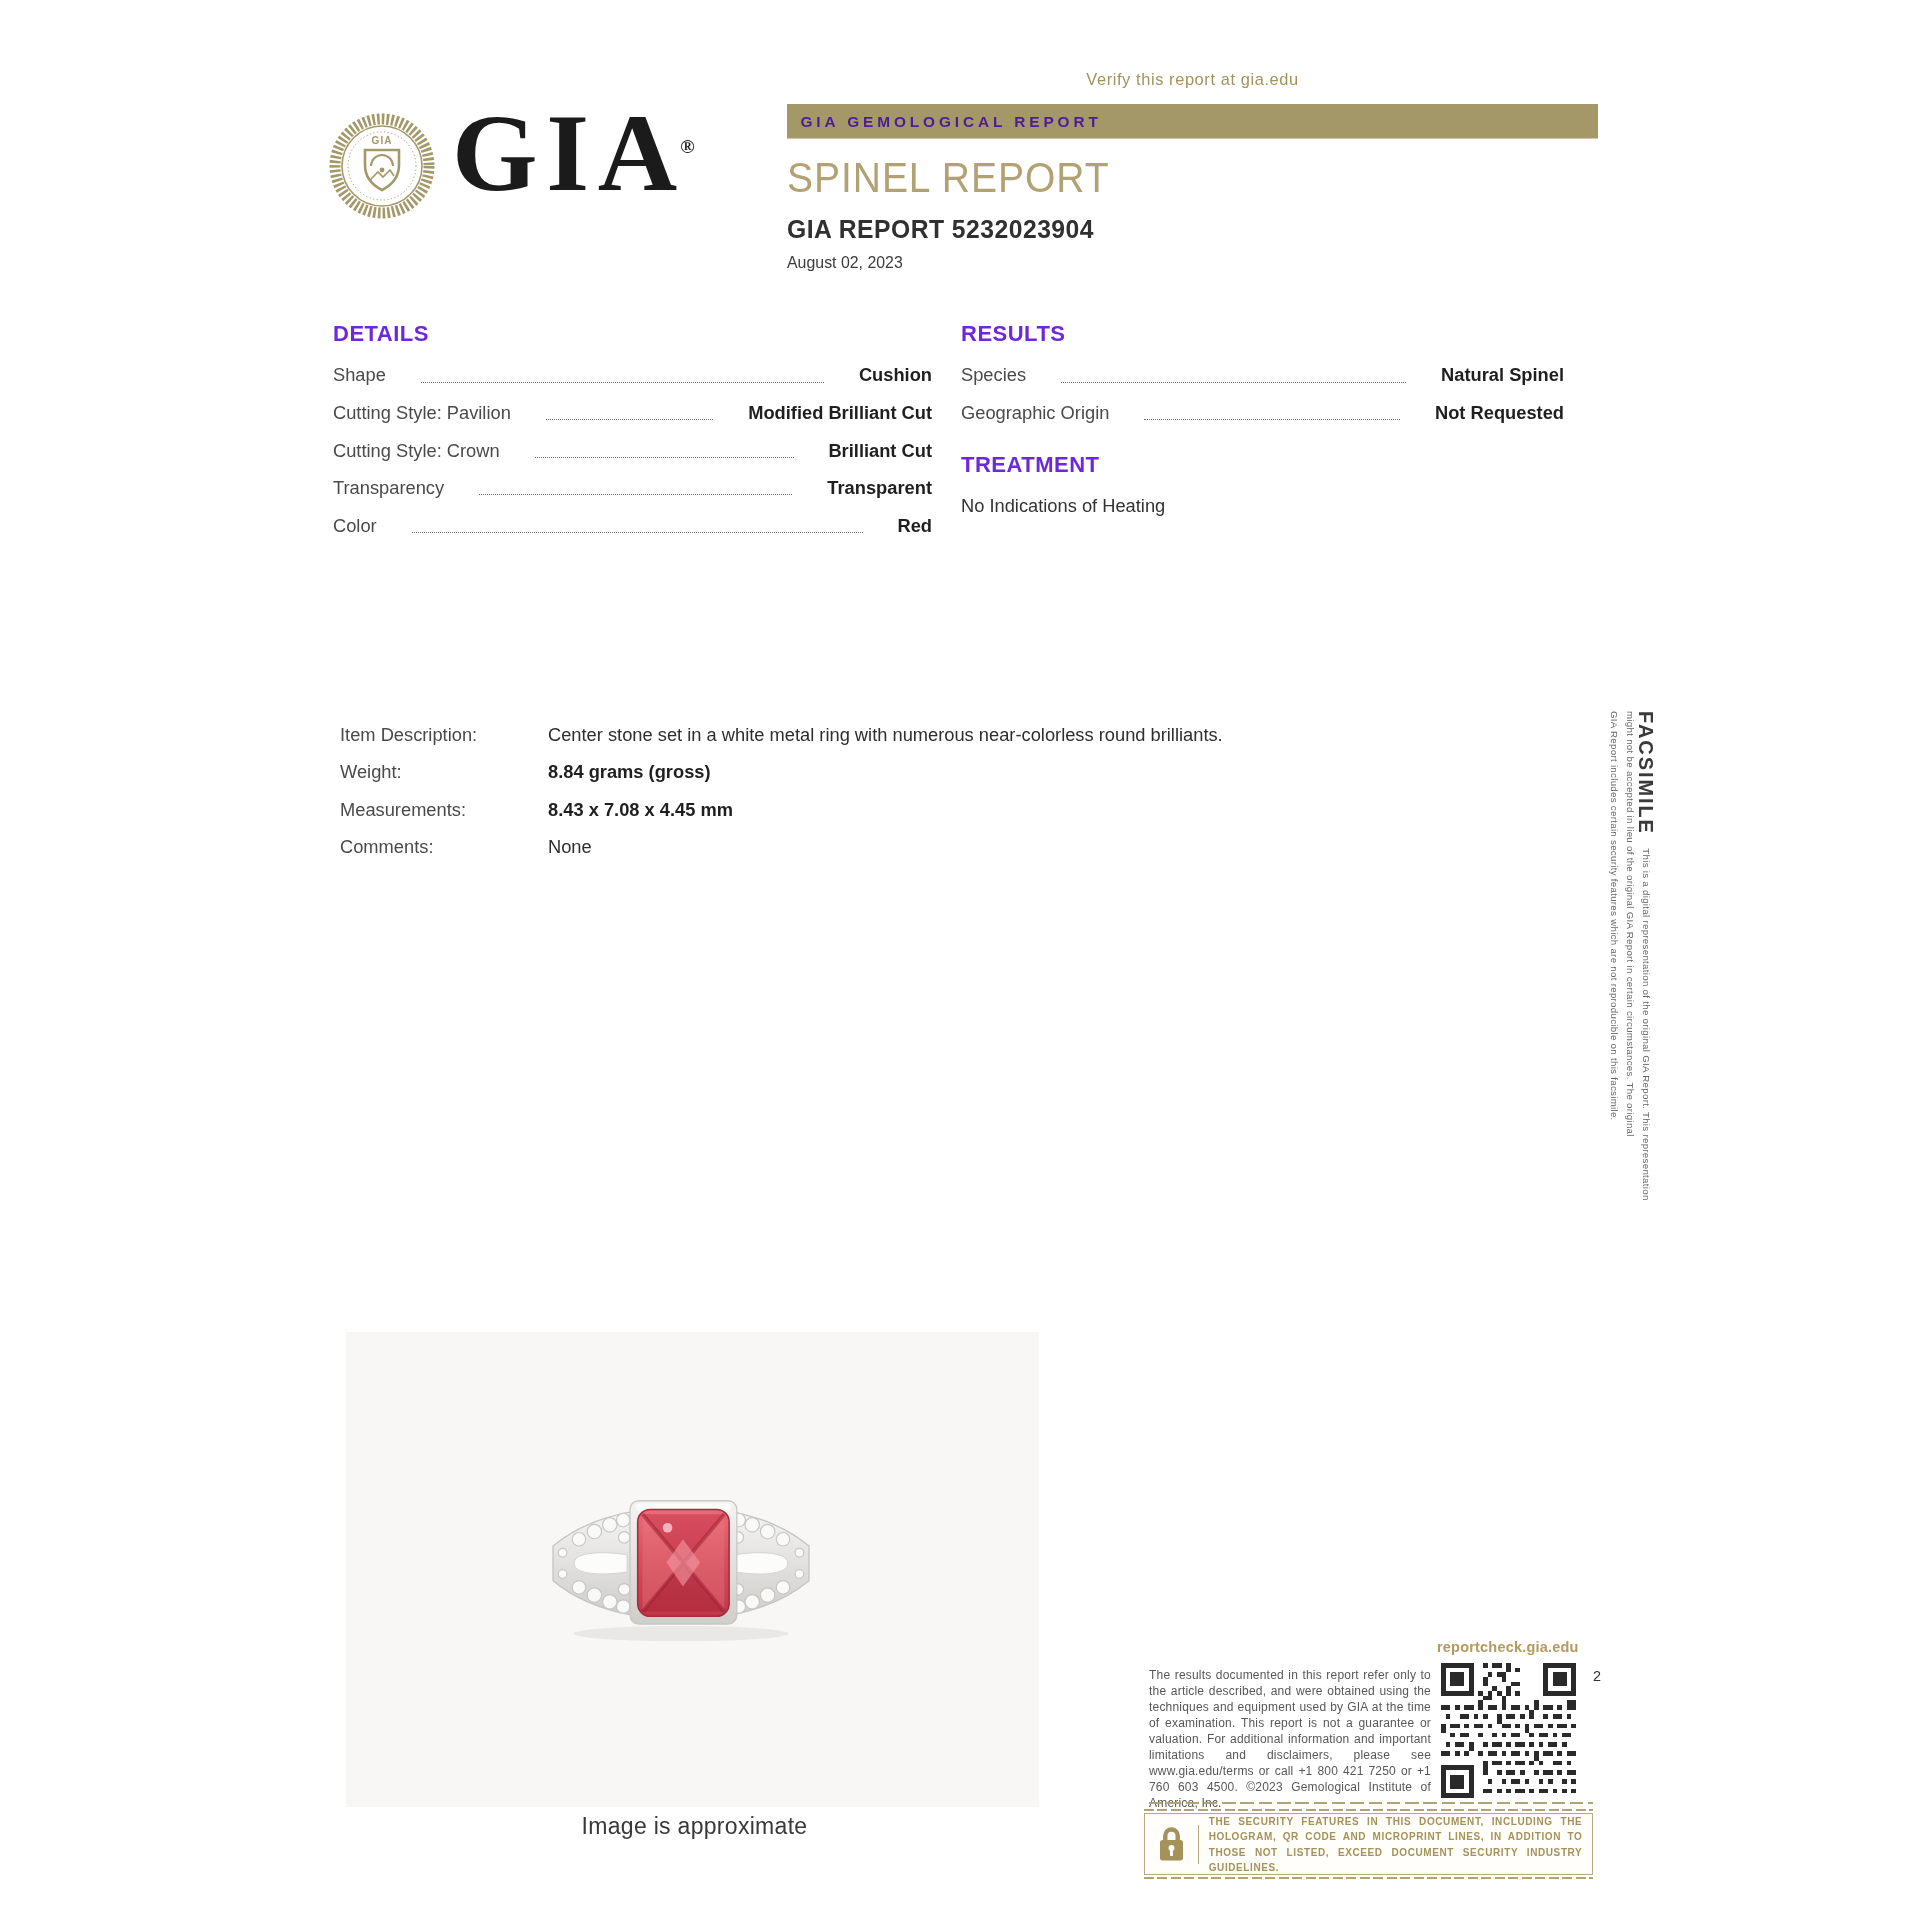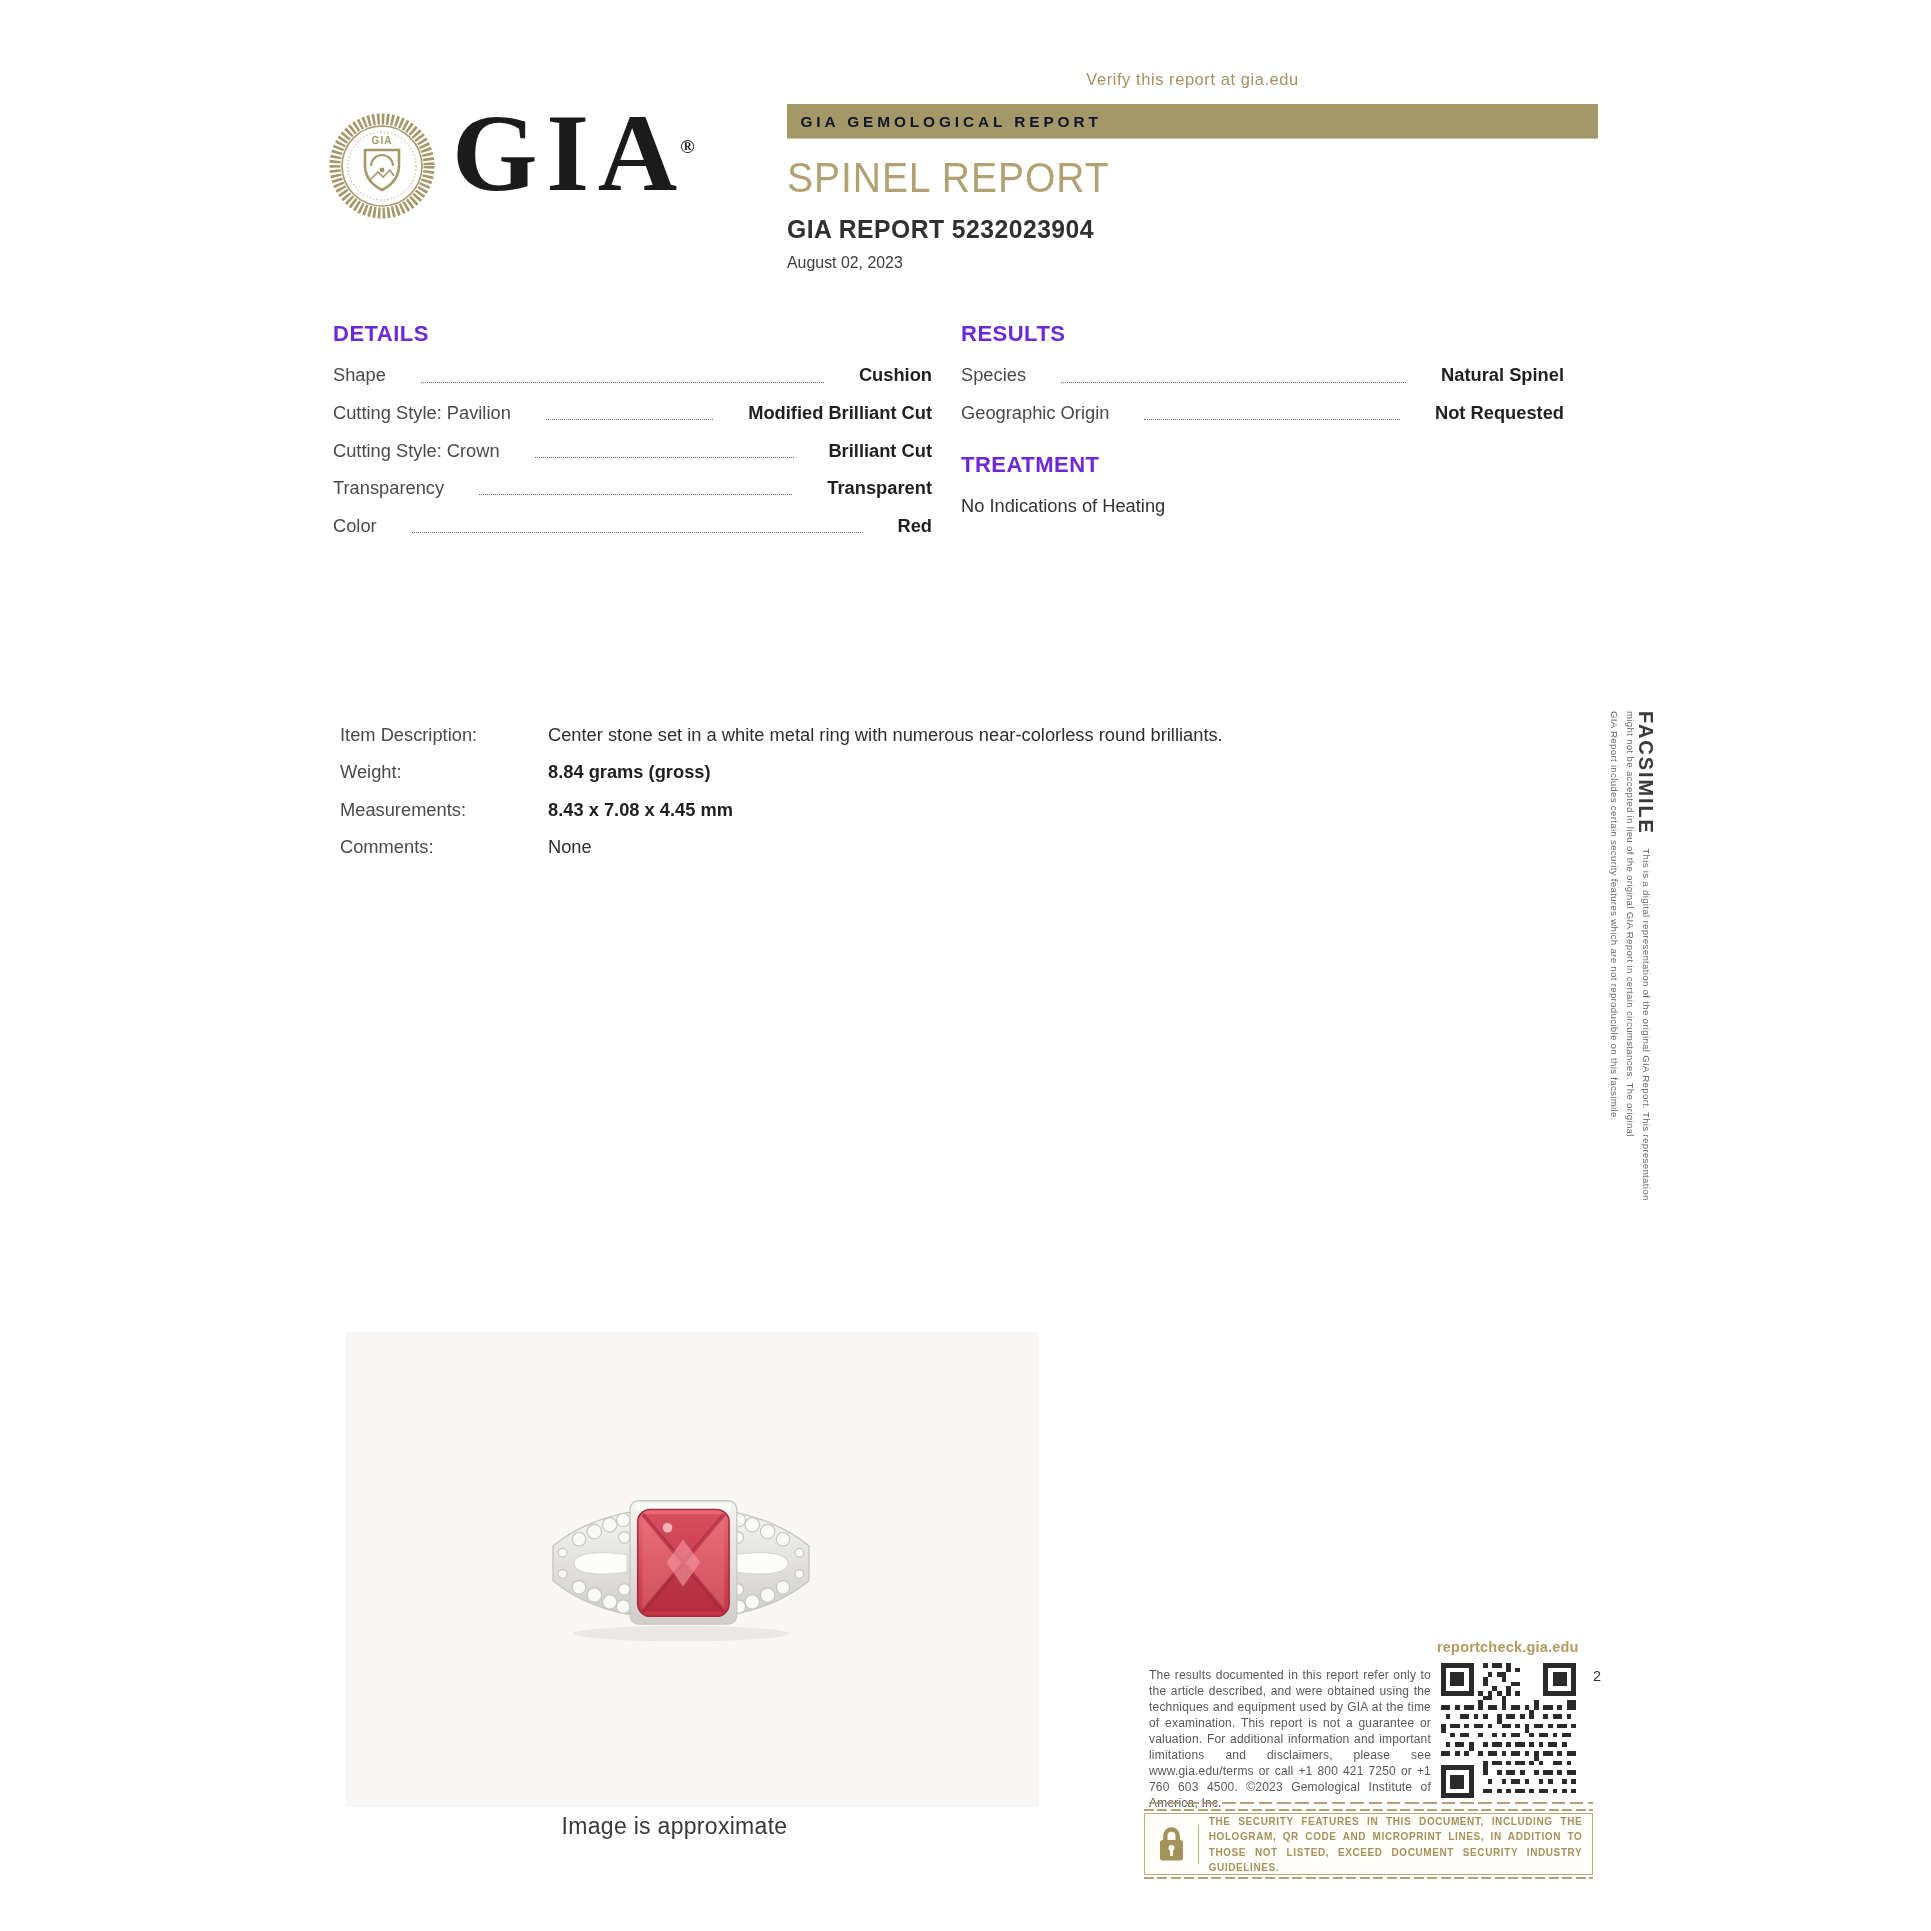--- a/index.html
+++ b/index.html
@@ -20,21 +20,21 @@
     left:452px; top:93px; font-family:"Liberation Serif", serif;
     font-weight:bold; font-size:110px; letter-spacing:8.7px; color:#1b1b1b; line-height:1.1;
   }
   .regmark{font-size:19.3px; vertical-align:37px; letter-spacing:0; margin-left:-5.8px;}
   .verify{
     left:787px; top:70px; width:811px; text-align:center;
     color:var(--gold-text); font-weight:normal; font-size:16.4px; letter-spacing:0.6px;
   }
   .banner{
     left:787px; top:104px; width:811px; height:35px; background:var(--gold);
-    color:#0f172a; font-weight:bold; font-size:15.4px; letter-spacing:3.9px;
+    color:#4c1d95; font-weight:bold; font-size:15.4px; letter-spacing:3.9px;
     line-height:36px; padding-left:13.5px; border-bottom:1.9px solid #cdc5a4;
   }
   .report-type{
     left:787px; top:154px; font-size:42px; color:var(--gold-light);
     letter-spacing:1px; transform:scaleX(.93); transform-origin:left;
   }
   .report-number{
     left:787px; top:214px; font-size:26px; font-weight:bold; color:#303030;
     letter-spacing:0.5px; transform:scaleX(.95); transform-origin:left;
   }
@@ -67,21 +67,21 @@
   }
   .facs-title{
     font-size:20px; font-weight:bold; color:#3a3a3a; letter-spacing:1.9px;
     margin-inline-end:13.5px;
   }
 
   
   .photo-bg{left:346px; top:1332px; width:693px; height:475px; background:#f8f7f5;}
   .ring-svg{left:546px; top:1495px; width:270px; height:154px;}
   .photo-caption{
-    left:328px; top:1813px; width:693px; text-align:center;
+    left:348px; top:1813px; width:693px; text-align:center;
     font-size:23px; color:#383838; letter-spacing:0.3px;
   }
 
   
   .disclaimer{
     left:1149px; top:1667px; width:282px; font-size:12px; line-height:16px;
     color:#575757; text-align:justify; letter-spacing:0.2px;
   }
   .reportcheck{
     left:1437px; top:1639px; width:141px; text-align:center;

